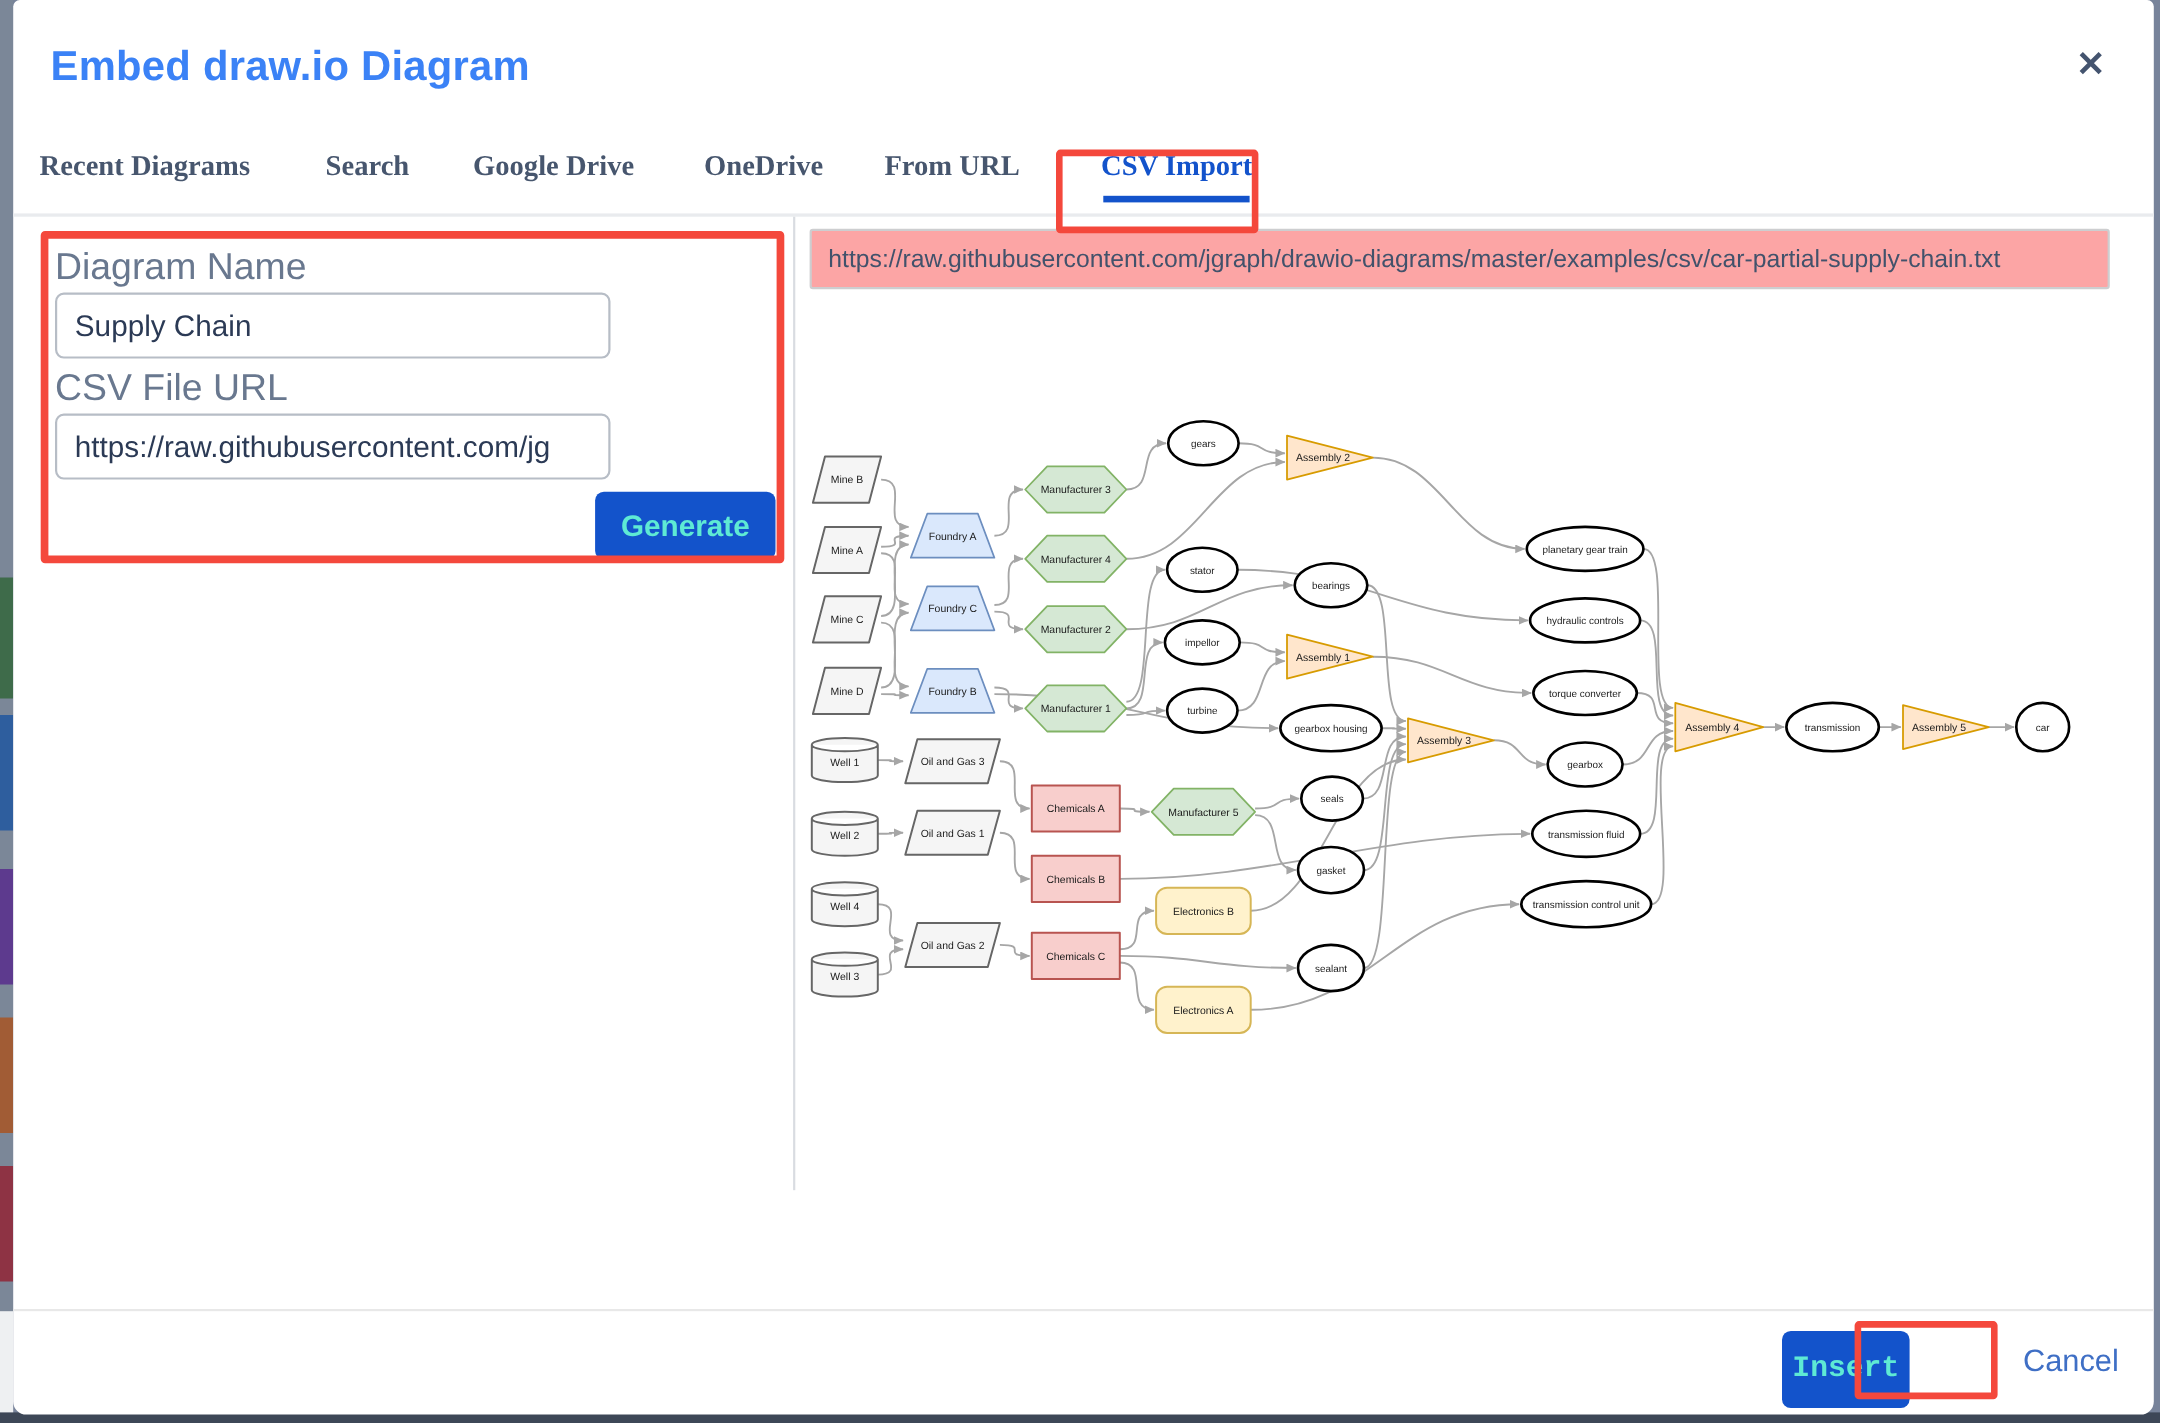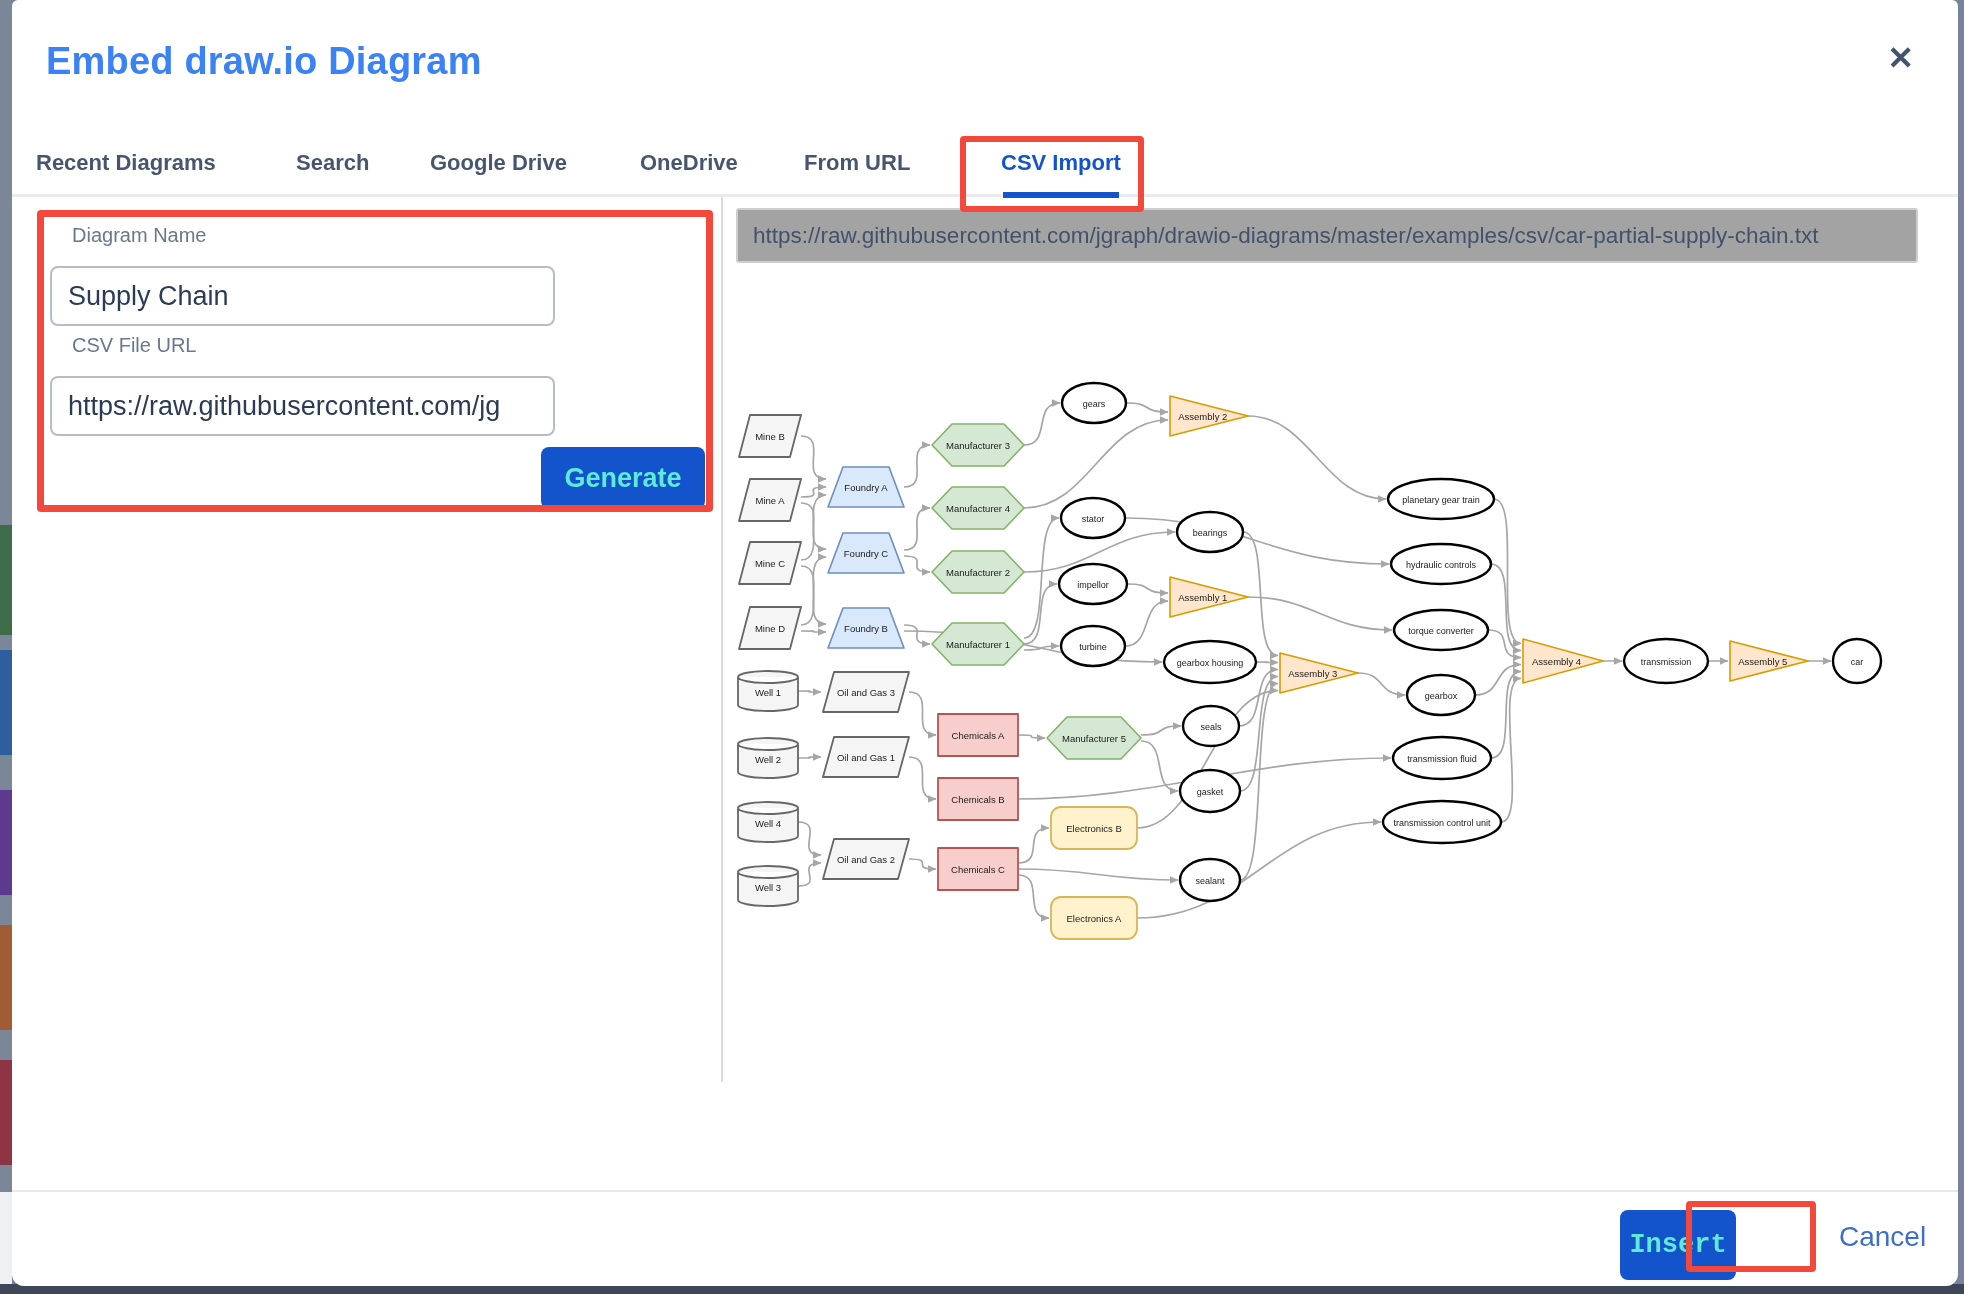--- a/index.html
+++ b/index.html
@@ -23,56 +23,56 @@
     font-size:38px;font-weight:700;color:#3b82f6;letter-spacing:.2px;
   }
   .close-btn{
     position:absolute;right:40px;top:38px;border:none;background:none;cursor:pointer;
     font-size:32px;font-weight:600;color:#44546f;line-height:1;padding:4px;
   }
 
   
   .tabbar-divider{position:absolute;left:0;right:0;top:194px;height:3px;background:#e9ebee;}
   .tab{
-    position:absolute;top:150px;height:46px;box-sizing:border-box;cursor:pointer;
-    font-size:22px;font-weight:600;color:#47566e;white-space:nowrap;
+    position:absolute;top:136px;height:46px;box-sizing:border-box;cursor:pointer;
+    font-size:26px;font-weight:600;color:#47566e;white-space:nowrap;font-family:Liberation Serif, serif;
   }
   .tab.active{color:var(--accent);margin-left:25px;}
   .tab.active::after{
     content:"";position:absolute;left:2px;right:2px;bottom:-2px;height:6px;background:var(--accent);
   }
 
   
   .annot{position:absolute;border:6px solid var(--annotation);border-radius:4px;box-sizing:border-box;pointer-events:none;z-index:5;}
   #annot-tab{left:948px;top:136px;width:184px;height:76px;}
   #annot-form{left:25px;top:210px;width:676px;height:302px;border-width:7px;}
   #annot-insert{left:1674px;top:1201px;width:130px;height:71px;}
 
   
-  .field-label{position:absolute;left:38px;font-size:20px;color:#69788f;margin-left:22px;}
+  .field-label{position:absolute;left:38px;font-size:34px;color:#69788f;}
   #label-name{top:224px;}
   #label-url{top:334px;}
   .text-input{
     position:absolute;left:38px;width:505px;height:60px;box-sizing:border-box;
     border:2px solid #b7bdc6;border-radius:8px;padding:0 16px;
     font-family:"Liberation Sans", sans-serif;font-size:27px;color:#2b3a55;background:#fff;outline:none;
   }
   #input-name{top:266px;}
   #input-url{top:376px;}
   .btn{
     border:none;border-radius:8px;background:var(--accent);color:#5eead4;cursor:pointer;
     font-family:"Liberation Sans", sans-serif;font-size:27px;font-weight:700;
   }
   #generate-btn{position:absolute;left:529px;top:447px;width:164px;height:62px;}
 
   
   .v-divider{position:absolute;left:709px;top:197px;width:2px;height:885px;background:#d9dce1;}
   .url-bar{
     position:absolute;left:724px;top:208px;width:1182px;height:55px;box-sizing:border-box;
-    background:#a3a3a3;border:2px solid #cdced0;border-radius:3px;
+    background:#fca5a5;border:2px solid #cdced0;border-radius:3px;
     font-size:22.5px;color:#42526b;padding:0 15px;line-height:51px;
     white-space:nowrap;overflow:hidden;
   }
   #diagram{position:absolute;left:712px;top:270px;}
 
   
   .footer-divider{position:absolute;left:0;right:0;top:1190px;height:2px;background:#e8e8e8;}
   #insert-btn{position:absolute;left:1608px;top:1210px;width:116px;height:70px;font-family:Liberation Mono, monospace;}
   #cancel-link{
     position:absolute;left:1821px;top:1220px;border:none;background:none;cursor:pointer;

